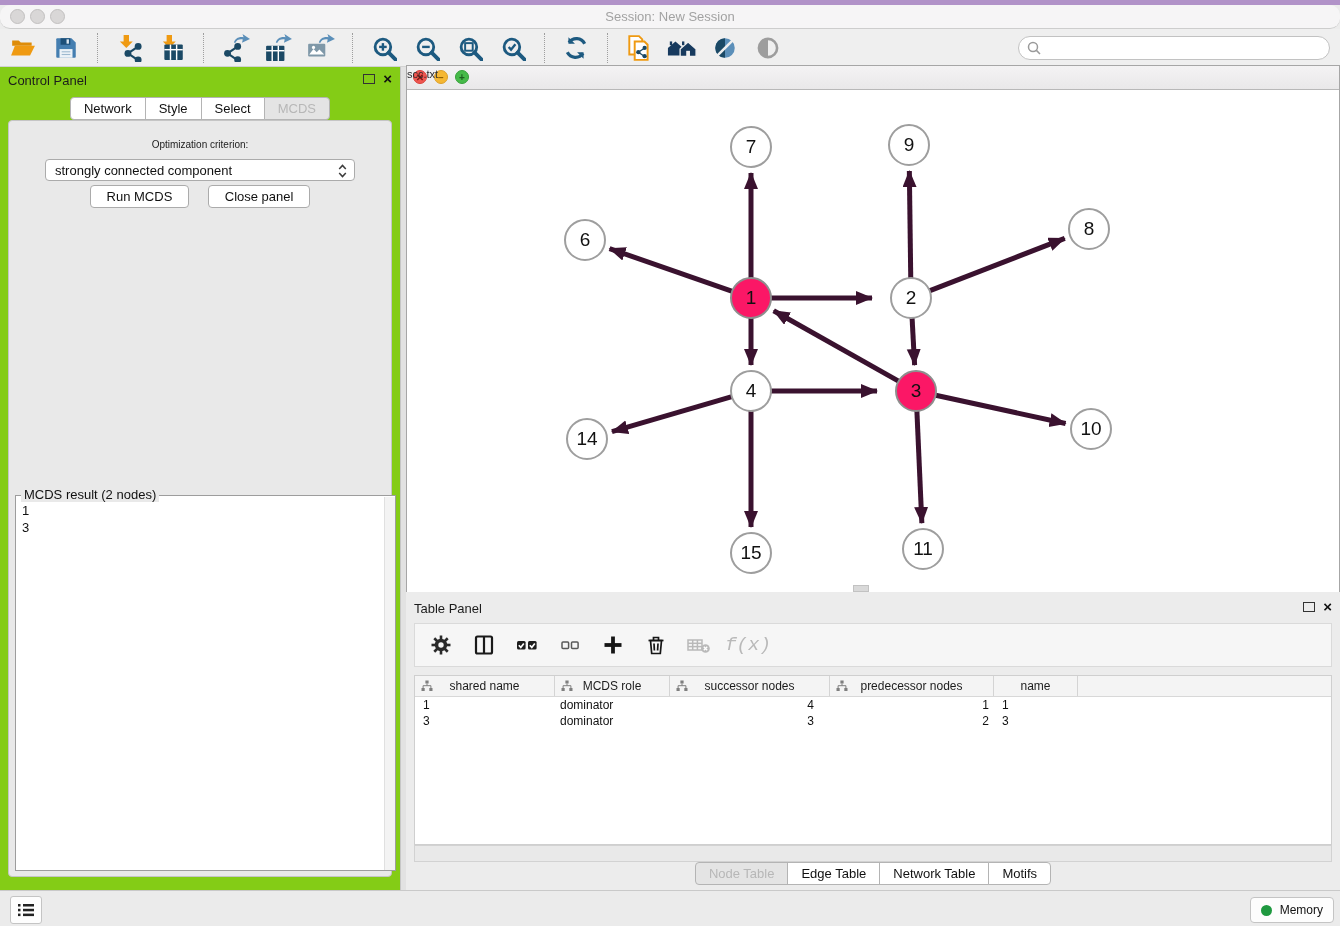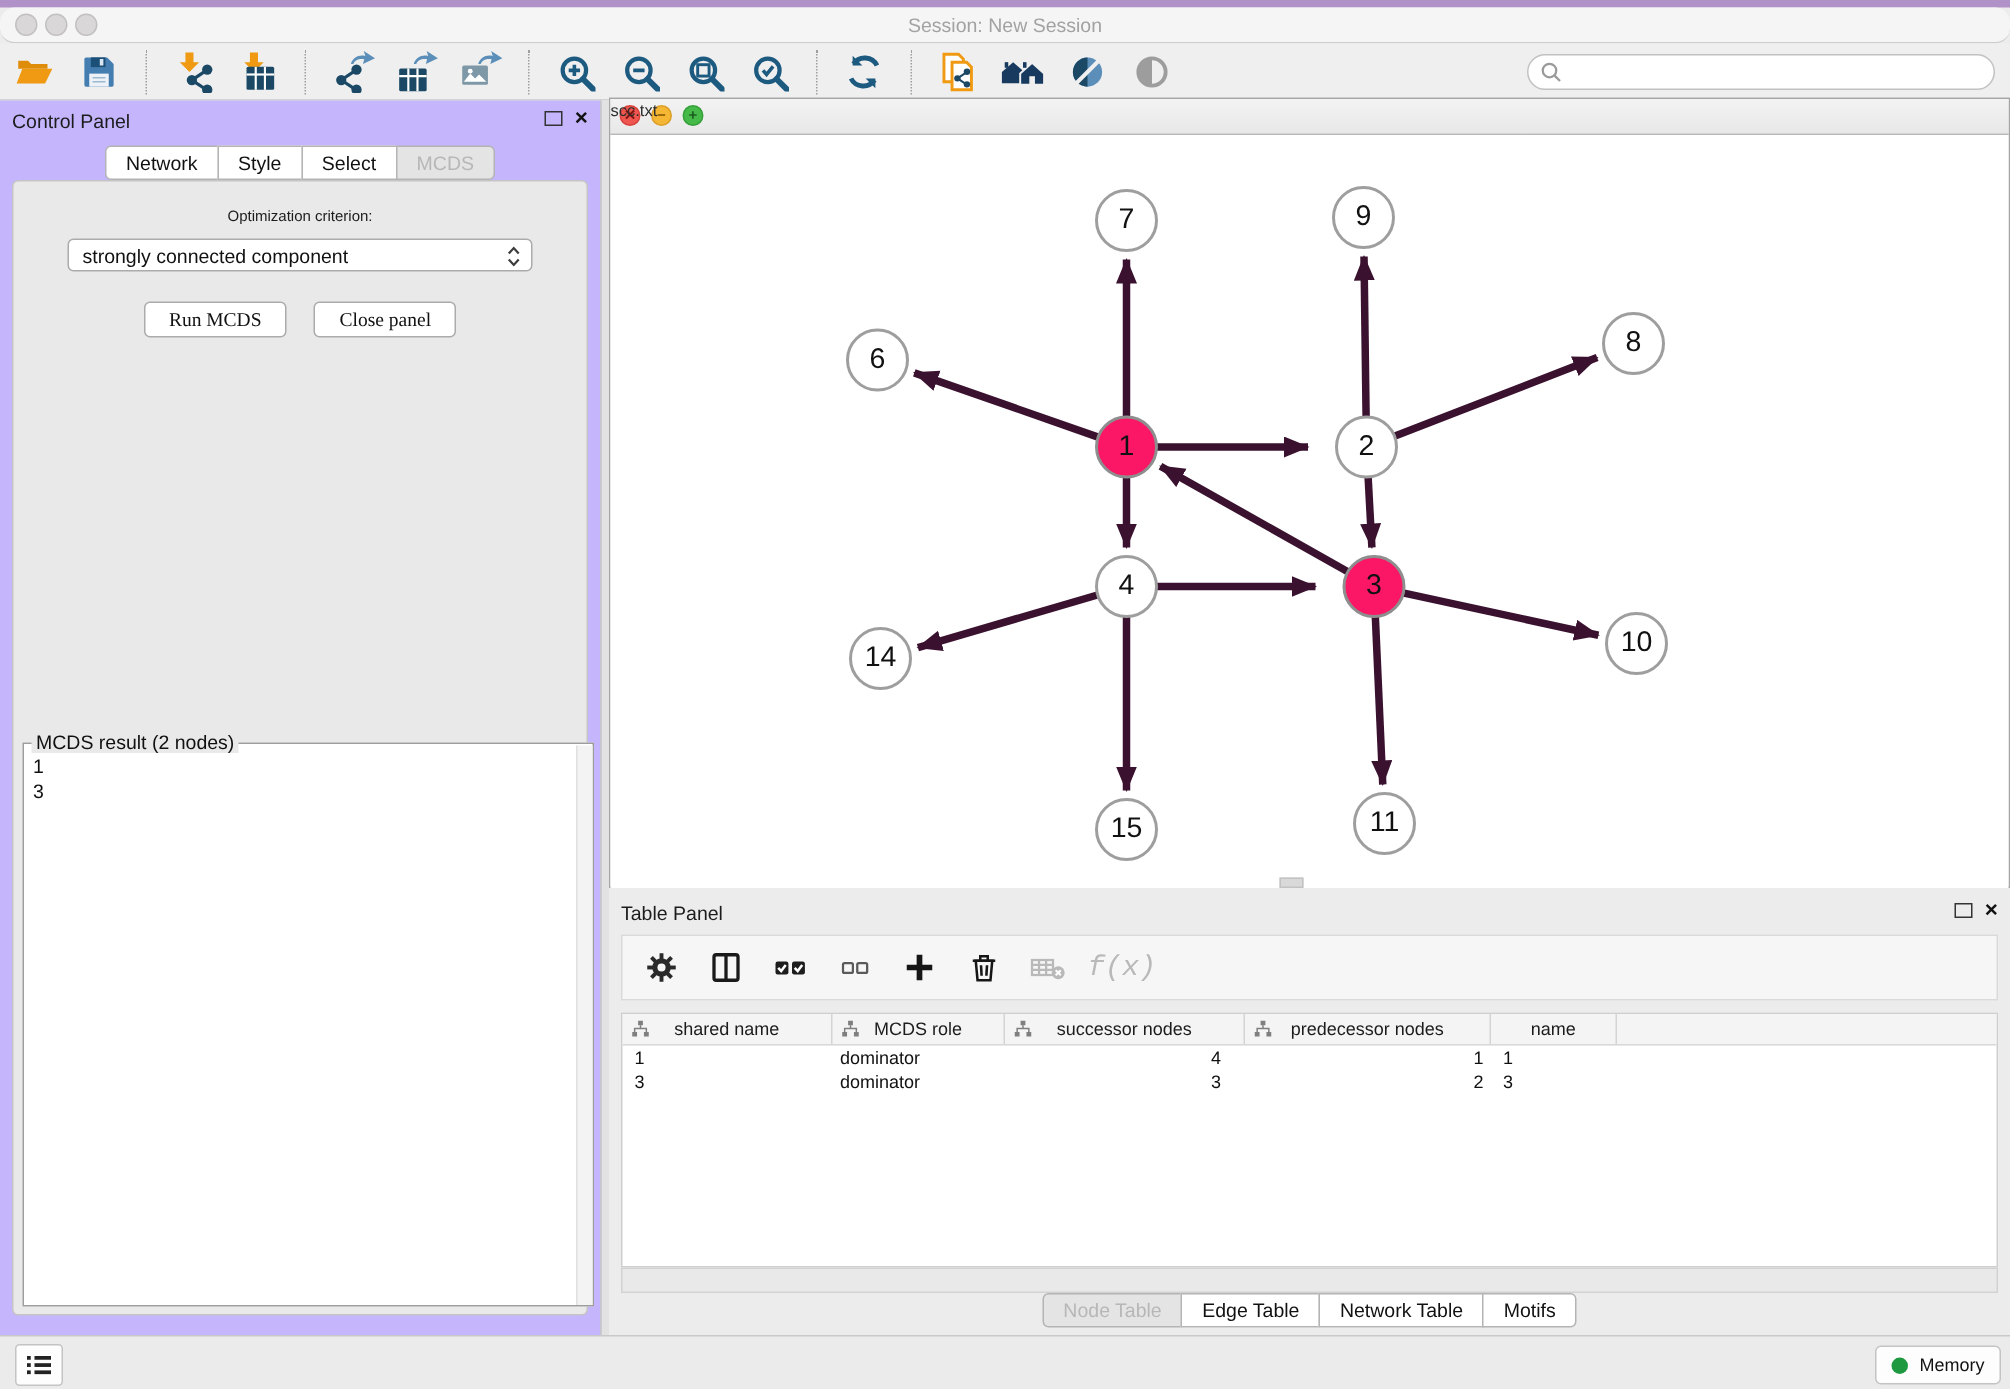--- a/index.html
+++ b/index.html
@@ -15,40 +15,40 @@
   .toolbar{position:absolute;left:0;top:29px;width:1340px;height:38px;background:#efefef;
            border-bottom:1px solid #d2d2d2;display:flex;align-items:center;padding-left:8px;box-sizing:border-box;}
   .tb-icons{display:flex;align-items:center;gap:13px;}
   .tbtn{width:30px;height:30px;display:flex;align-items:center;justify-content:center;}
   .tb-sep{width:0;height:30px;border-left:1px dotted #9e9e9e;margin:0 3px;}
   .search-wrap{margin-left:auto;margin-right:10px;position:relative;}
   .search-input{width:276px;height:22px;border:1px solid #c2c2c2;border-radius:12px;background:#fff;
                 padding:0 8px 0 26px;font-size:13px;outline:none;}
   .search-glass{position:absolute;left:8px;top:4px;}
   
-  .control-panel{position:absolute;left:0;top:67px;width:401px;height:823px;background:#c4b5fd;
+  .control-panel{position:absolute;left:0;top:67px;width:401px;height:823px;background:#84cc16;
                  border-right:1px solid #c6c6c6;box-sizing:border-box;}
   .panel-head{position:relative;height:26px;}
   .panel-title{position:absolute;left:8px;top:6px;font-size:13px;color:#1c1c1c;}
   .panel-btns{position:absolute;right:8px;top:5px;display:flex;align-items:center;gap:8px;}
   .float-icon{width:10px;height:8px;border:1.5px solid #333;display:inline-block;}
   .close-icon{font-size:15px;font-weight:bold;color:#111;line-height:14px;}
   .cp-tabs{position:absolute;left:0;right:0;top:30px;text-align:center;}
   .seg{display:inline-block;padding:3px 13px;font-size:13px;background:#fff;border:1px solid #b4b4b4;
        margin-left:-1px;color:#111;vertical-align:top;}
   .seg.first{border-top-left-radius:4px;border-bottom-left-radius:4px;margin-left:0;}
   .seg.last{border-top-right-radius:4px;border-bottom-right-radius:4px;}
   .seg.active{background:#e4e4e4;color:#b7b7b7;}
   .cp-content{position:absolute;left:8px;right:8px;top:53px;bottom:13px;background:#e9e9e9;
               border:1px solid #c5c5c5;border-radius:4px;}
   .opt-label{margin-top:18px;text-align:center;font-size:10px;color:#1c1c1c;}
   .criterion{position:relative;margin:9px 36px 0 36px;height:22px;background:#fff;border:1px solid #ababab;
              border-radius:4px;font-size:13px;color:#111;display:flex;align-items:center;padding-left:9px;box-sizing:border-box;}
   .spinner{position:absolute;right:7px;top:3px;}
-  .cp-buttons{margin-top:20px;text-align:center;font-family:Liberation Serif, serif;}
+  .cp-buttons{margin-top:4px;text-align:center;}
   .btn{display:inline-block;padding:3px 16px;font-size:13px;background:#fff;border:1px solid #ababab;
        border-radius:4px;color:#111;margin:0 7px;}
   .mcds-box{position:absolute;left:6px;width:379px;top:374px;height:374px;border:1px solid #9d9d9d;background:#fff;}
   .mcds-legend{position:absolute;left:5px;top:-9px;background:#e9e9e9;padding:0 3px;font-size:13px;color:#111;}
   .mcds-text{position:absolute;left:0;top:1px;right:10px;bottom:0;padding:5px 6px;font-size:13px;
              line-height:17px;color:#111;overflow:hidden;}
   .mcds-scroll{position:absolute;right:0;top:1px;width:10px;bottom:0;background:#f3f3f3;border-left:1px solid #e0e0e0;}
   
   .net-window{position:absolute;left:406px;top:65px;width:934px;height:527px;background:#fff;
               border:1px solid #a6a6a6;box-sizing:border-box;}

